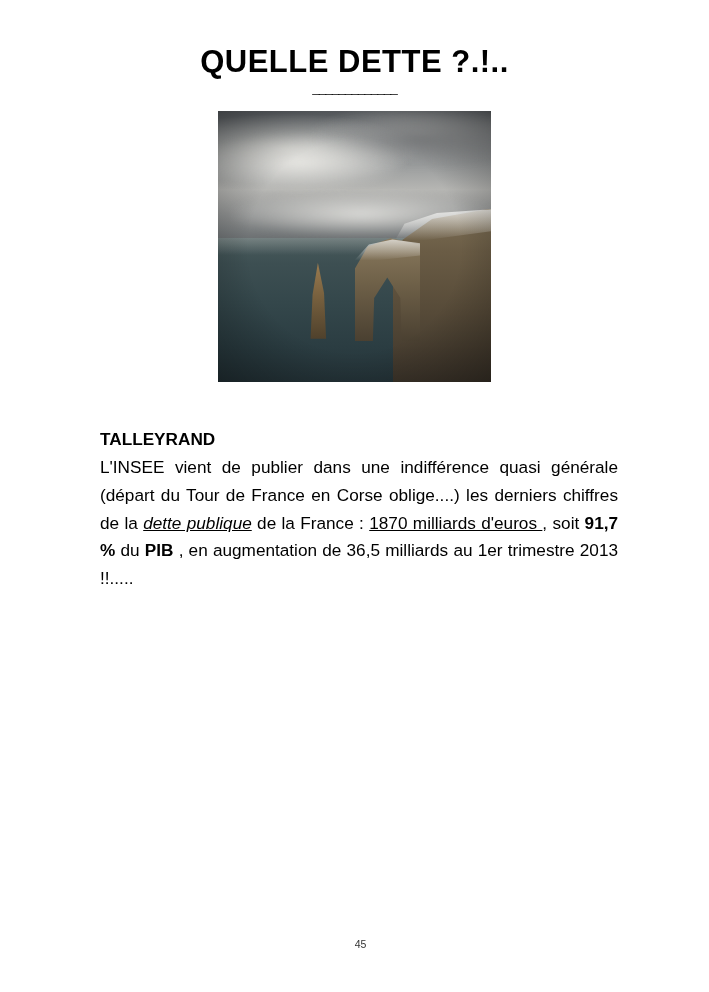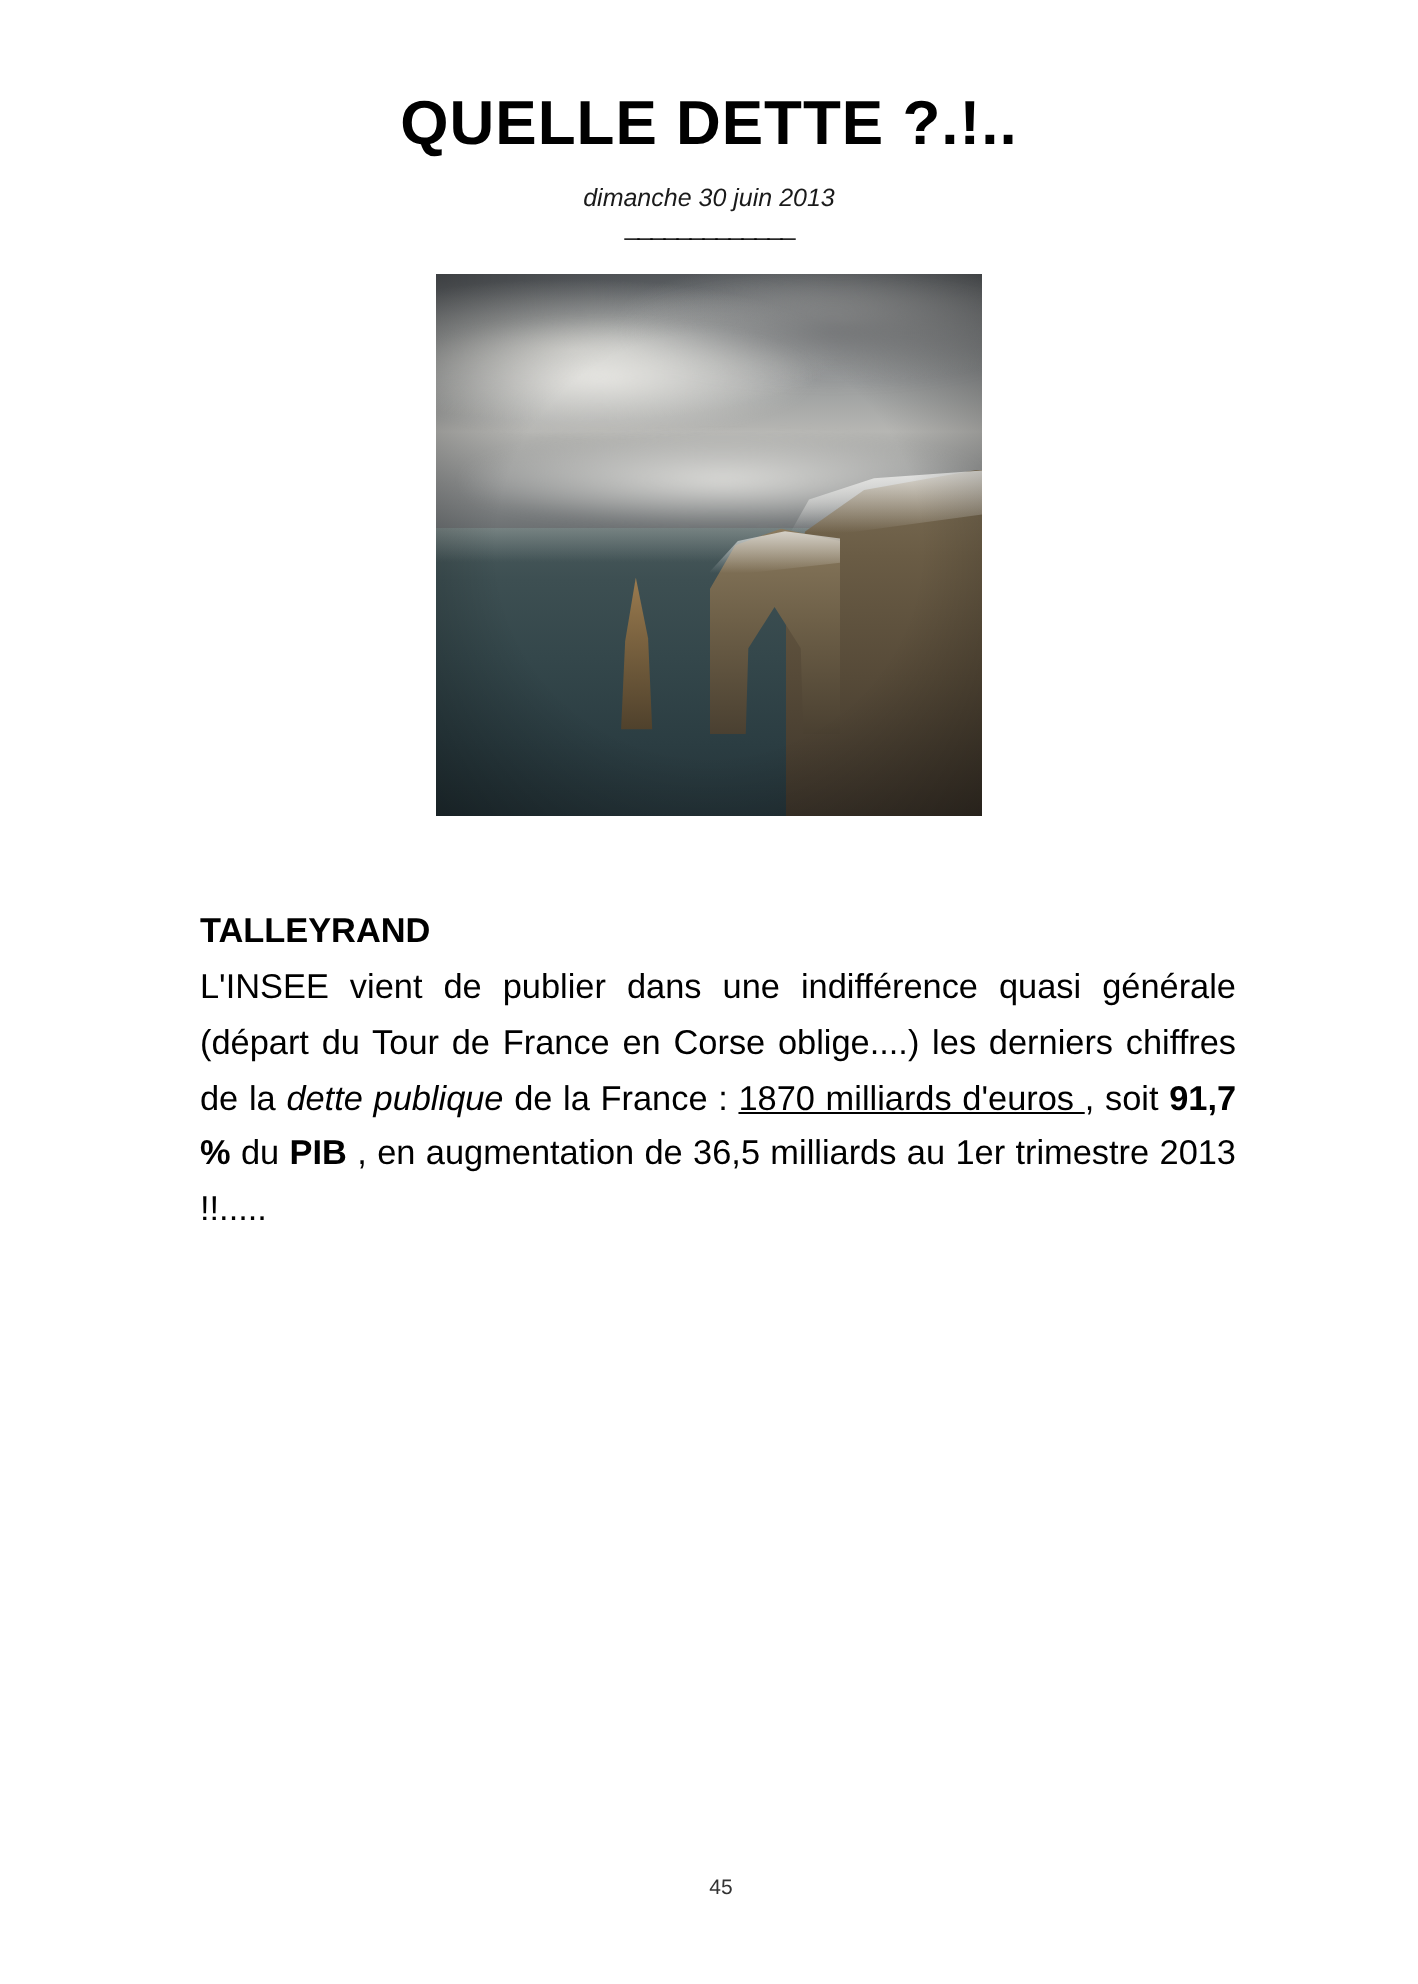--- a/index.html
+++ b/index.html
@@ -162,20 +162,21 @@
     margin: 0;
   }
   .quote {
     font-style: italic;
   }
   .name-bold {
     font-weight: bold;
   }
   .ital {
     font-style: italic;
+    text-decoration: underline;
   }
   .under {
     text-decoration: underline;
     margin-top: 26px;
   }
   .bold {
     font-weight: bold;
   }
   .page-number {
     position: absolute;
@@ -188,21 +189,20 @@
     padding-left: 12px;
   }
 </style>
 </head>
 <body>
 
 <div class="page">
 
   <h1 class="title">QUELLE DETTE ?.!..</h1>
 
-  <div class="subtitle">dimanche 30 juin 2013</div>
 
   <div class="rule">_____________</div>
 
   <div class="photo-wrap">
     <div class="photo">
       <div class="sky"></div>
       <div class="cloudB"></div>
       <div class="cloudA"></div>
       <div class="cloudC"></div>
       <div class="sea"></div>

